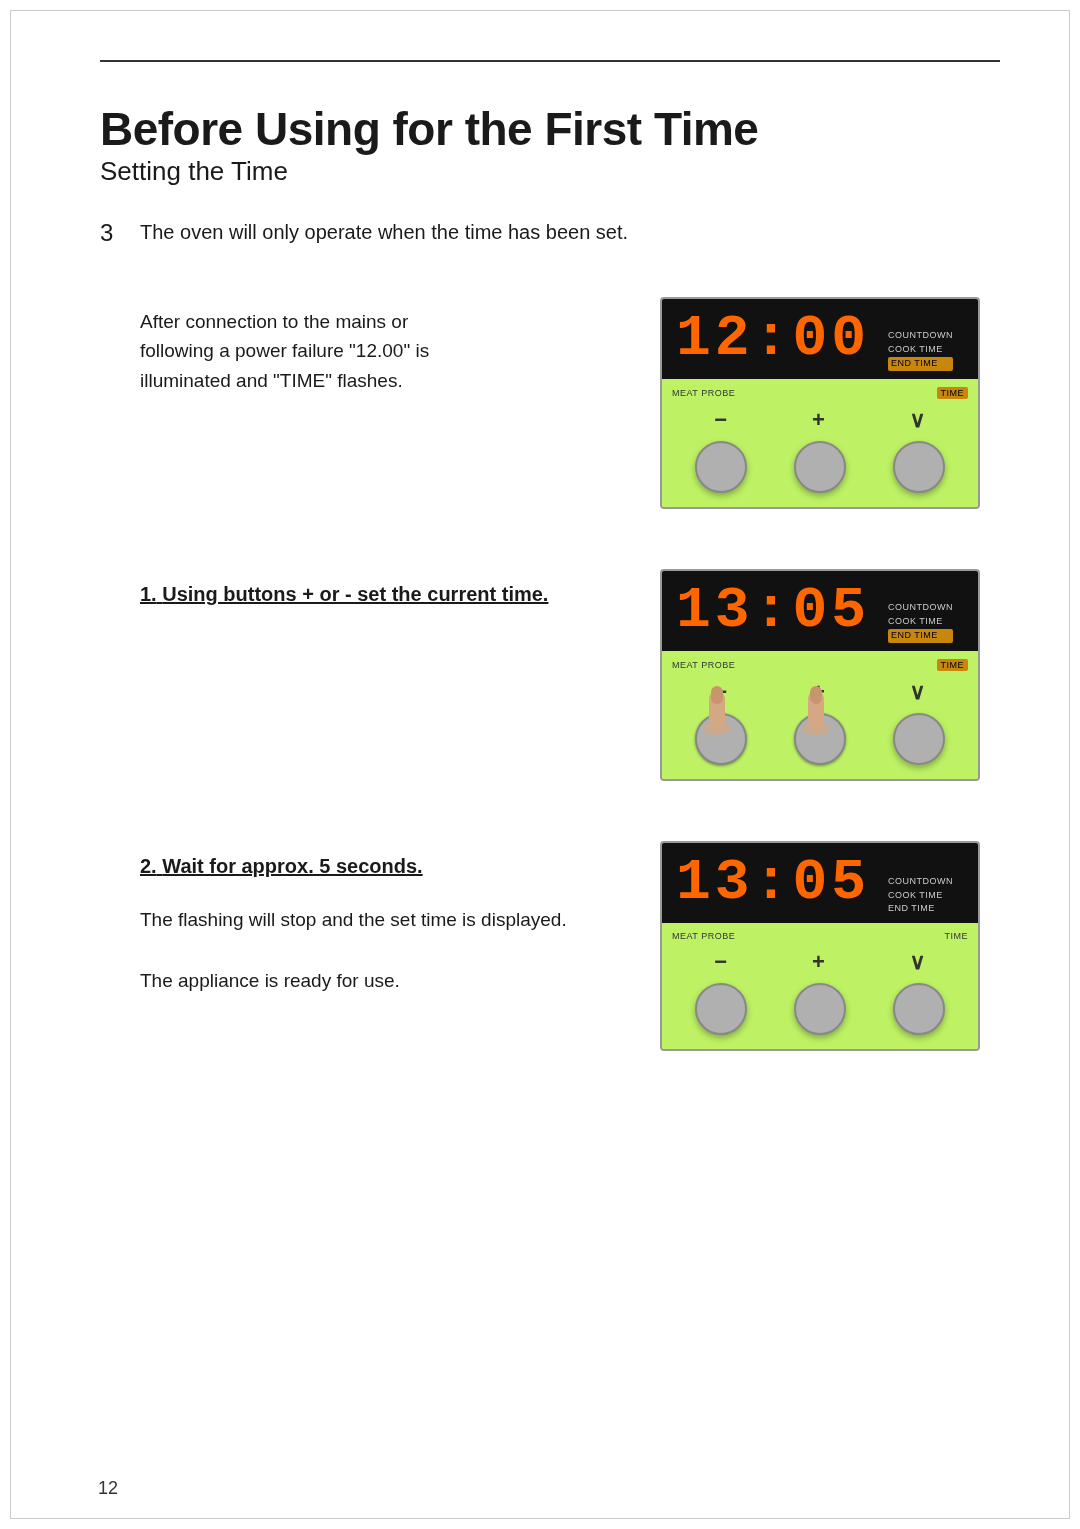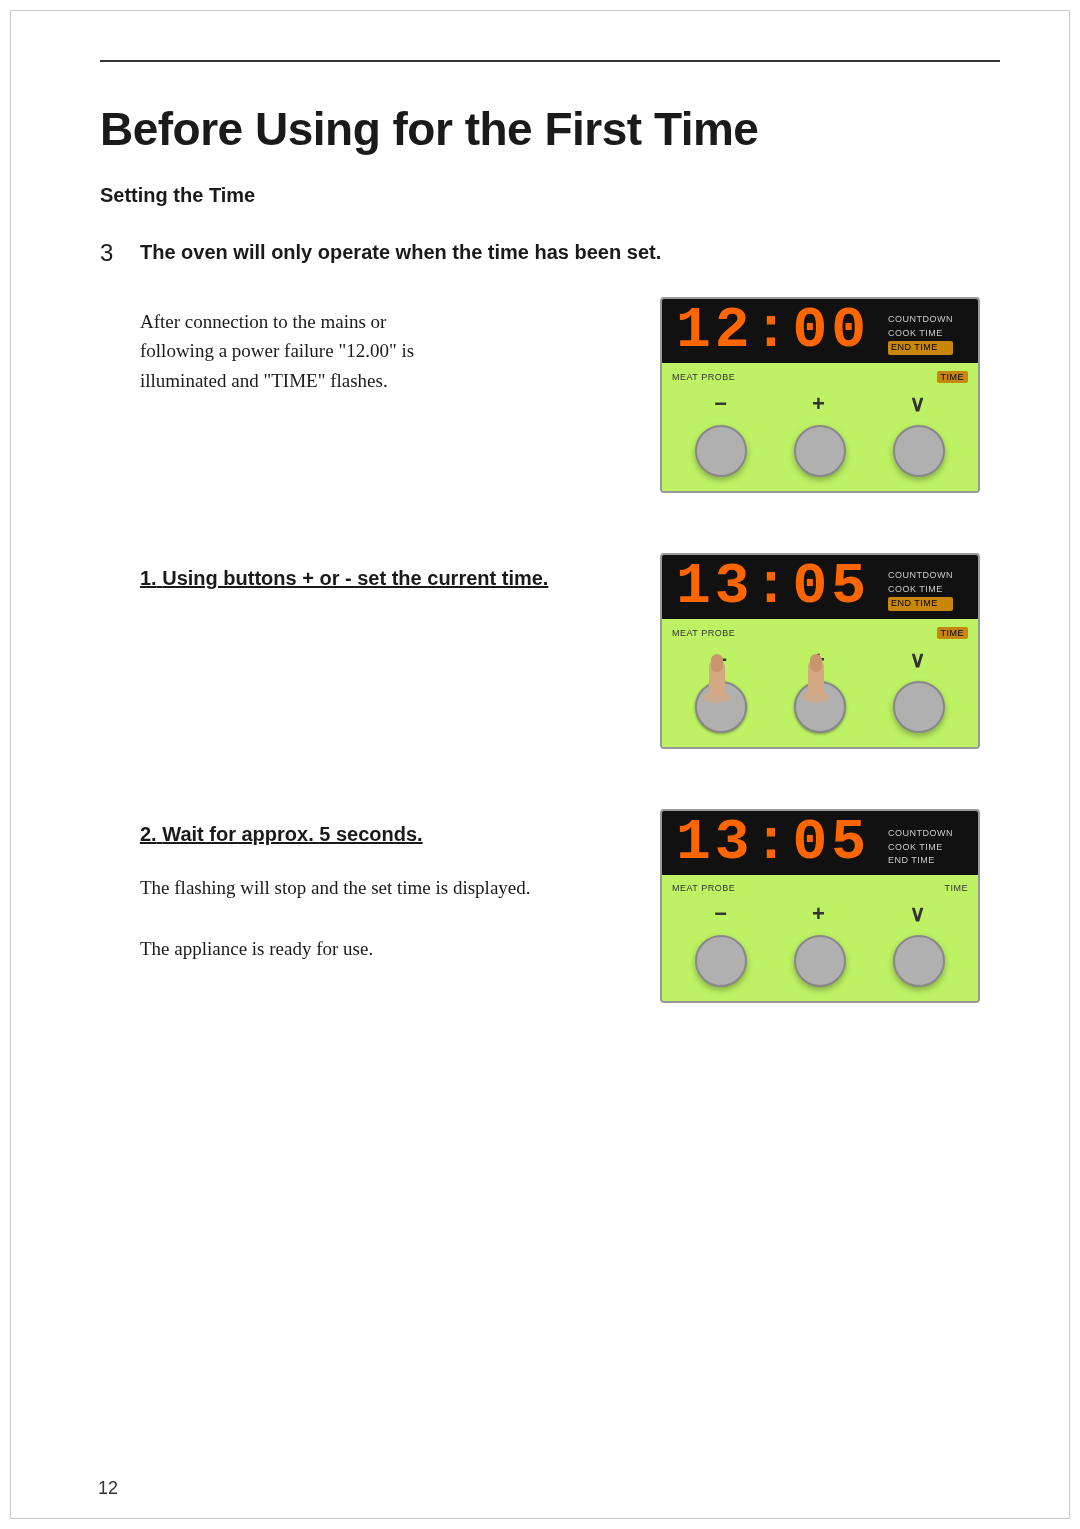--- a/index.html
+++ b/index.html
@@ -22,27 +22,26 @@
       border: 1px solid #cccccc;
     }
 
     .page-content {
       padding: 60px 80px 60px 100px;
     }
 
     .main-title {
       font-size: 46px;
       font-weight: bold;
-      margin-bottom: 28px;
       letter-spacing: -0.5px;
     }
 
     .section-title {
-      font-size: 20px;
-      font-weight: bold;
+      font-size: 26px;
+      font-weight: normal;
       margin-bottom: 30px;
     }
 
     .step-block {
       display: flex;
       margin-bottom: 60px;
     }
 
     .step-number {
       font-size: 24px;
@@ -52,29 +51,28 @@
     }
 
     .step-text-col {
       flex: 1;
       padding-right: 30px;
     }
 
     .step-text {
       font-size: 20px;
       line-height: 1.5;
-      font-weight: bold;
+      margin-bottom: 20px;
     }
 
     .step-sub-text {
       font-size: 19px;
       line-height: 1.55;
       margin-bottom: 14px;
       margin-left: 0;
-      font-family: Liberation Serif, serif;
     }
 
     .step-label {
       font-size: 20px;
       font-weight: bold;
       line-height: 1.5;
       margin-bottom: 6px;
       text-decoration: underline;
     }
 
@@ -89,21 +87,21 @@
       border: 2px solid #999;
       border-radius: 4px;
       overflow: hidden;
       width: 320px;
     }
 
     .oven-display {
       background: #111111;
       display: flex;
       align-items: stretch;
-      height: 64px;
+      height: 80px;
     }
 
     .oven-digits {
       font-family: 'Courier New', monospace;
       font-size: 58px;
       font-weight: bold;
       color: #ff6600;
       letter-spacing: 4px;
       padding: 8px 14px;
       line-height: 1;

